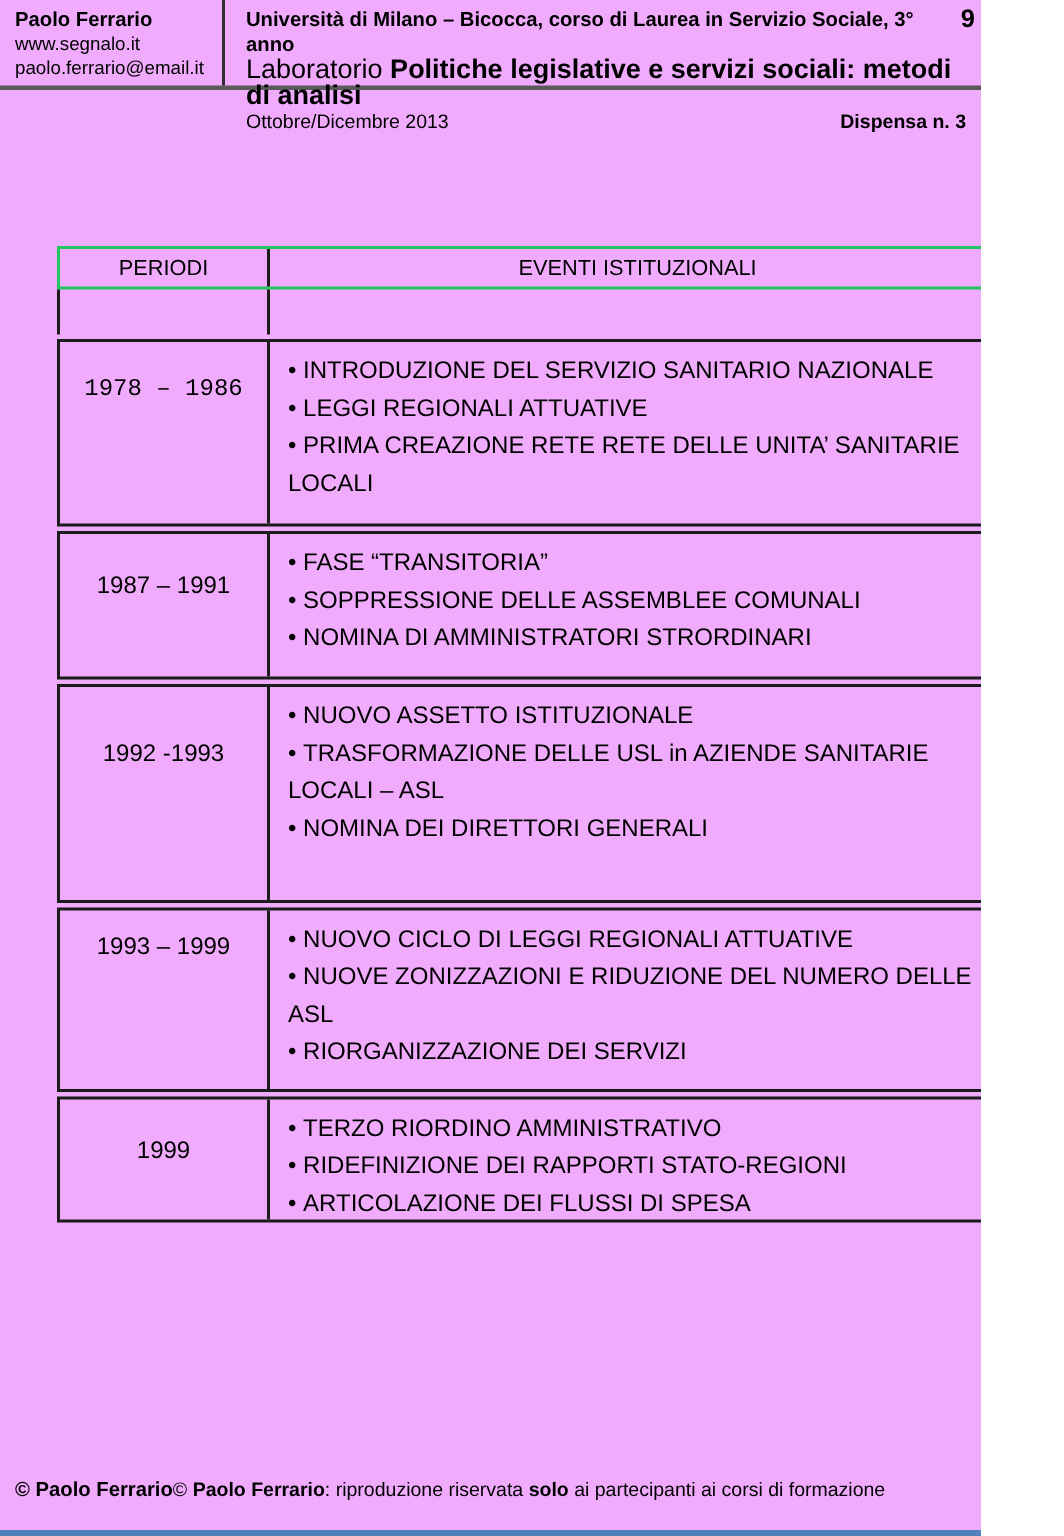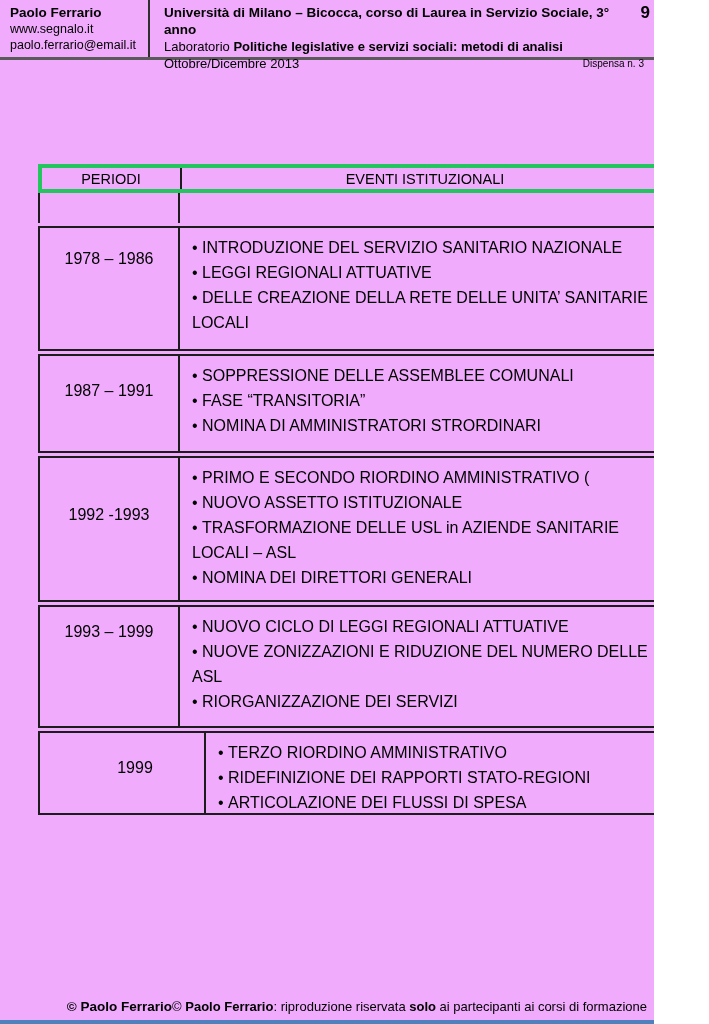--- a/index.html
+++ b/index.html
@@ -27,44 +27,44 @@
   .hdr-left .name{font-size:13.5px;font-weight:bold;line-height:17px;}
   .hdr-left .site,.hdr-left .mail{font-size:12.5px;line-height:16px;}
   .hdr-mid{
     flex:1;
     box-sizing:border-box;
     padding:4px 4px 0 14px;
   }
   .hm-row1{display:flex;justify-content:space-between;align-items:flex-start;}
   .hm-row1 .course{font-size:13.5px;font-weight:bold;line-height:17px;}
   .hm-row1 .pagenum{font-size:17px;font-weight:bold;line-height:17px;padding-left:4px;}
-  .hm-row2{font-size:13px;line-height:17px;}
+  .hm-row2{font-size:18px;line-height:17px;}
   .hm-row3{display:flex;justify-content:space-between;font-size:13px;line-height:17px;}
-  .hm-row3 .disp{font-weight:normal;font-size:10px;padding-right:6px;}
+  .hm-row3 .disp{font-weight:bold;font-size:13px;padding-right:6px;}
 
   
   .title{
     margin:45px 0 0 0;
     text-align:center;
     font-size:20.5px;
     font-weight:bold;
     line-height:27px;
   }
 
   
   .tbl{
     margin:104px 0 0 38px;
     width:634px;
     box-sizing:border-box;
   }
   .thead{
     display:flex;
     box-sizing:border-box;
     height:29px;
-    border:4px solid #22c55e;
+    border:2px solid #22c55e;
   }
   .th{
     display:flex;align-items:center;justify-content:center;
     font-size:14.5px;
     box-sizing:border-box;
   }
   .th-left{width:140px;border-right:2px solid #1c1c1c;}
   .th-right{flex:1;}
   .tspacer{
     display:flex;
@@ -89,32 +89,32 @@
     font-size:16px;
   }
   .td-events{
     flex:1;
     box-sizing:border-box;
     padding:7px 6px 0 12px;
     font-size:16px;
     line-height:25px;
   }
   .event::before{content:"\2022\00a0 ";}
-  .trow-1{height:125px;}  .trow-1 .td-period{padding-top:22px;}
+  .trow-1{height:125px;}  .trow-1 .td-period{padding-top:22px;font-family:Liberation Mono, monospace;}
   .trow-2{height:99px;}   .trow-2 .td-period{padding-top:26px;}
-  .trow-3{height:146px;}  .trow-3 .td-period{padding-top:48px;}
+  .trow-3{height:146px;}  .trow-3 .td-period{padding-top:36px;}
   .trow-4{height:123px;}  .trow-4 .td-period{padding-top:16px;}
-  .trow-5{height:84px;}   .trow-5 .td-period{padding-top:26px;margin-left:26px;}
+  .trow-5{height:84px;}   .trow-5 .td-period{padding-top:26px;}
 
   
   .ftr{
     position:absolute;
-    left:0;right:0;bottom:10px;
-    display:flex;
-    justify-content:flex-end;
+    left:0;right:0;bottom:24px;
+    display:flex;
+    justify-content:flex-start;
     align-items:baseline;
     padding:0 7px 0 10px;
     font-size:13px;
   }
   .ftr .f-left{font-weight:bold;font-size:13.5px;}
   .bottom-bar{
     position:absolute;
     left:0;right:0;bottom:0;
     height:4px;
   }
@@ -152,37 +152,36 @@
     <div class="tspacer">
       <div class="sp-left"></div>
       <div class="sp-right"></div>
     </div>
 
     <div class="trow trow-1">
       <div class="td-period">1978 – 1986</div>
       <div class="td-events">
         <div class="event">INTRODUZIONE DEL SERVIZIO SANITARIO NAZIONALE</div>
         <div class="event">LEGGI REGIONALI ATTUATIVE</div>
-        <div class="event">DELLE CREAZIONE DELLA RETE DELLE UNITA’ SANITARIE LOCALI</div>
+        <div class="event">PRIMA CREAZIONE RETE RETE DELLE UNITA’ SANITARIE LOCALI</div>
       </div>
     </div>
 
     <div class="trow trow-2">
       <div class="td-period">1987 – 1991</div>
       <div class="td-events">
+        <div class="event">FASE “TRANSITORIA”</div>
         <div class="event">SOPPRESSIONE DELLE ASSEMBLEE COMUNALI</div>
-        <div class="event">FASE “TRANSITORIA”</div>
         <div class="event">NOMINA DI AMMINISTRATORI STRORDINARI</div>
       </div>
     </div>
 
     <div class="trow trow-3">
       <div class="td-period">1992 -1993</div>
       <div class="td-events">
-        <div class="event">PRIMO E SECONDO RIORDINO AMMINISTRATIVO (</div>
         <div class="event">NUOVO ASSETTO  ISTITUZIONALE</div>
         <div class="event">TRASFORMAZIONE DELLE USL in AZIENDE SANITARIE LOCALI – ASL</div>
         <div class="event">NOMINA DEI DIRETTORI GENERALI</div>
       </div>
     </div>
 
     <div class="trow trow-4">
       <div class="td-period">1993 – 1999</div>
       <div class="td-events">
         <div class="event">NUOVO CICLO DI LEGGI REGIONALI ATTUATIVE</div>

